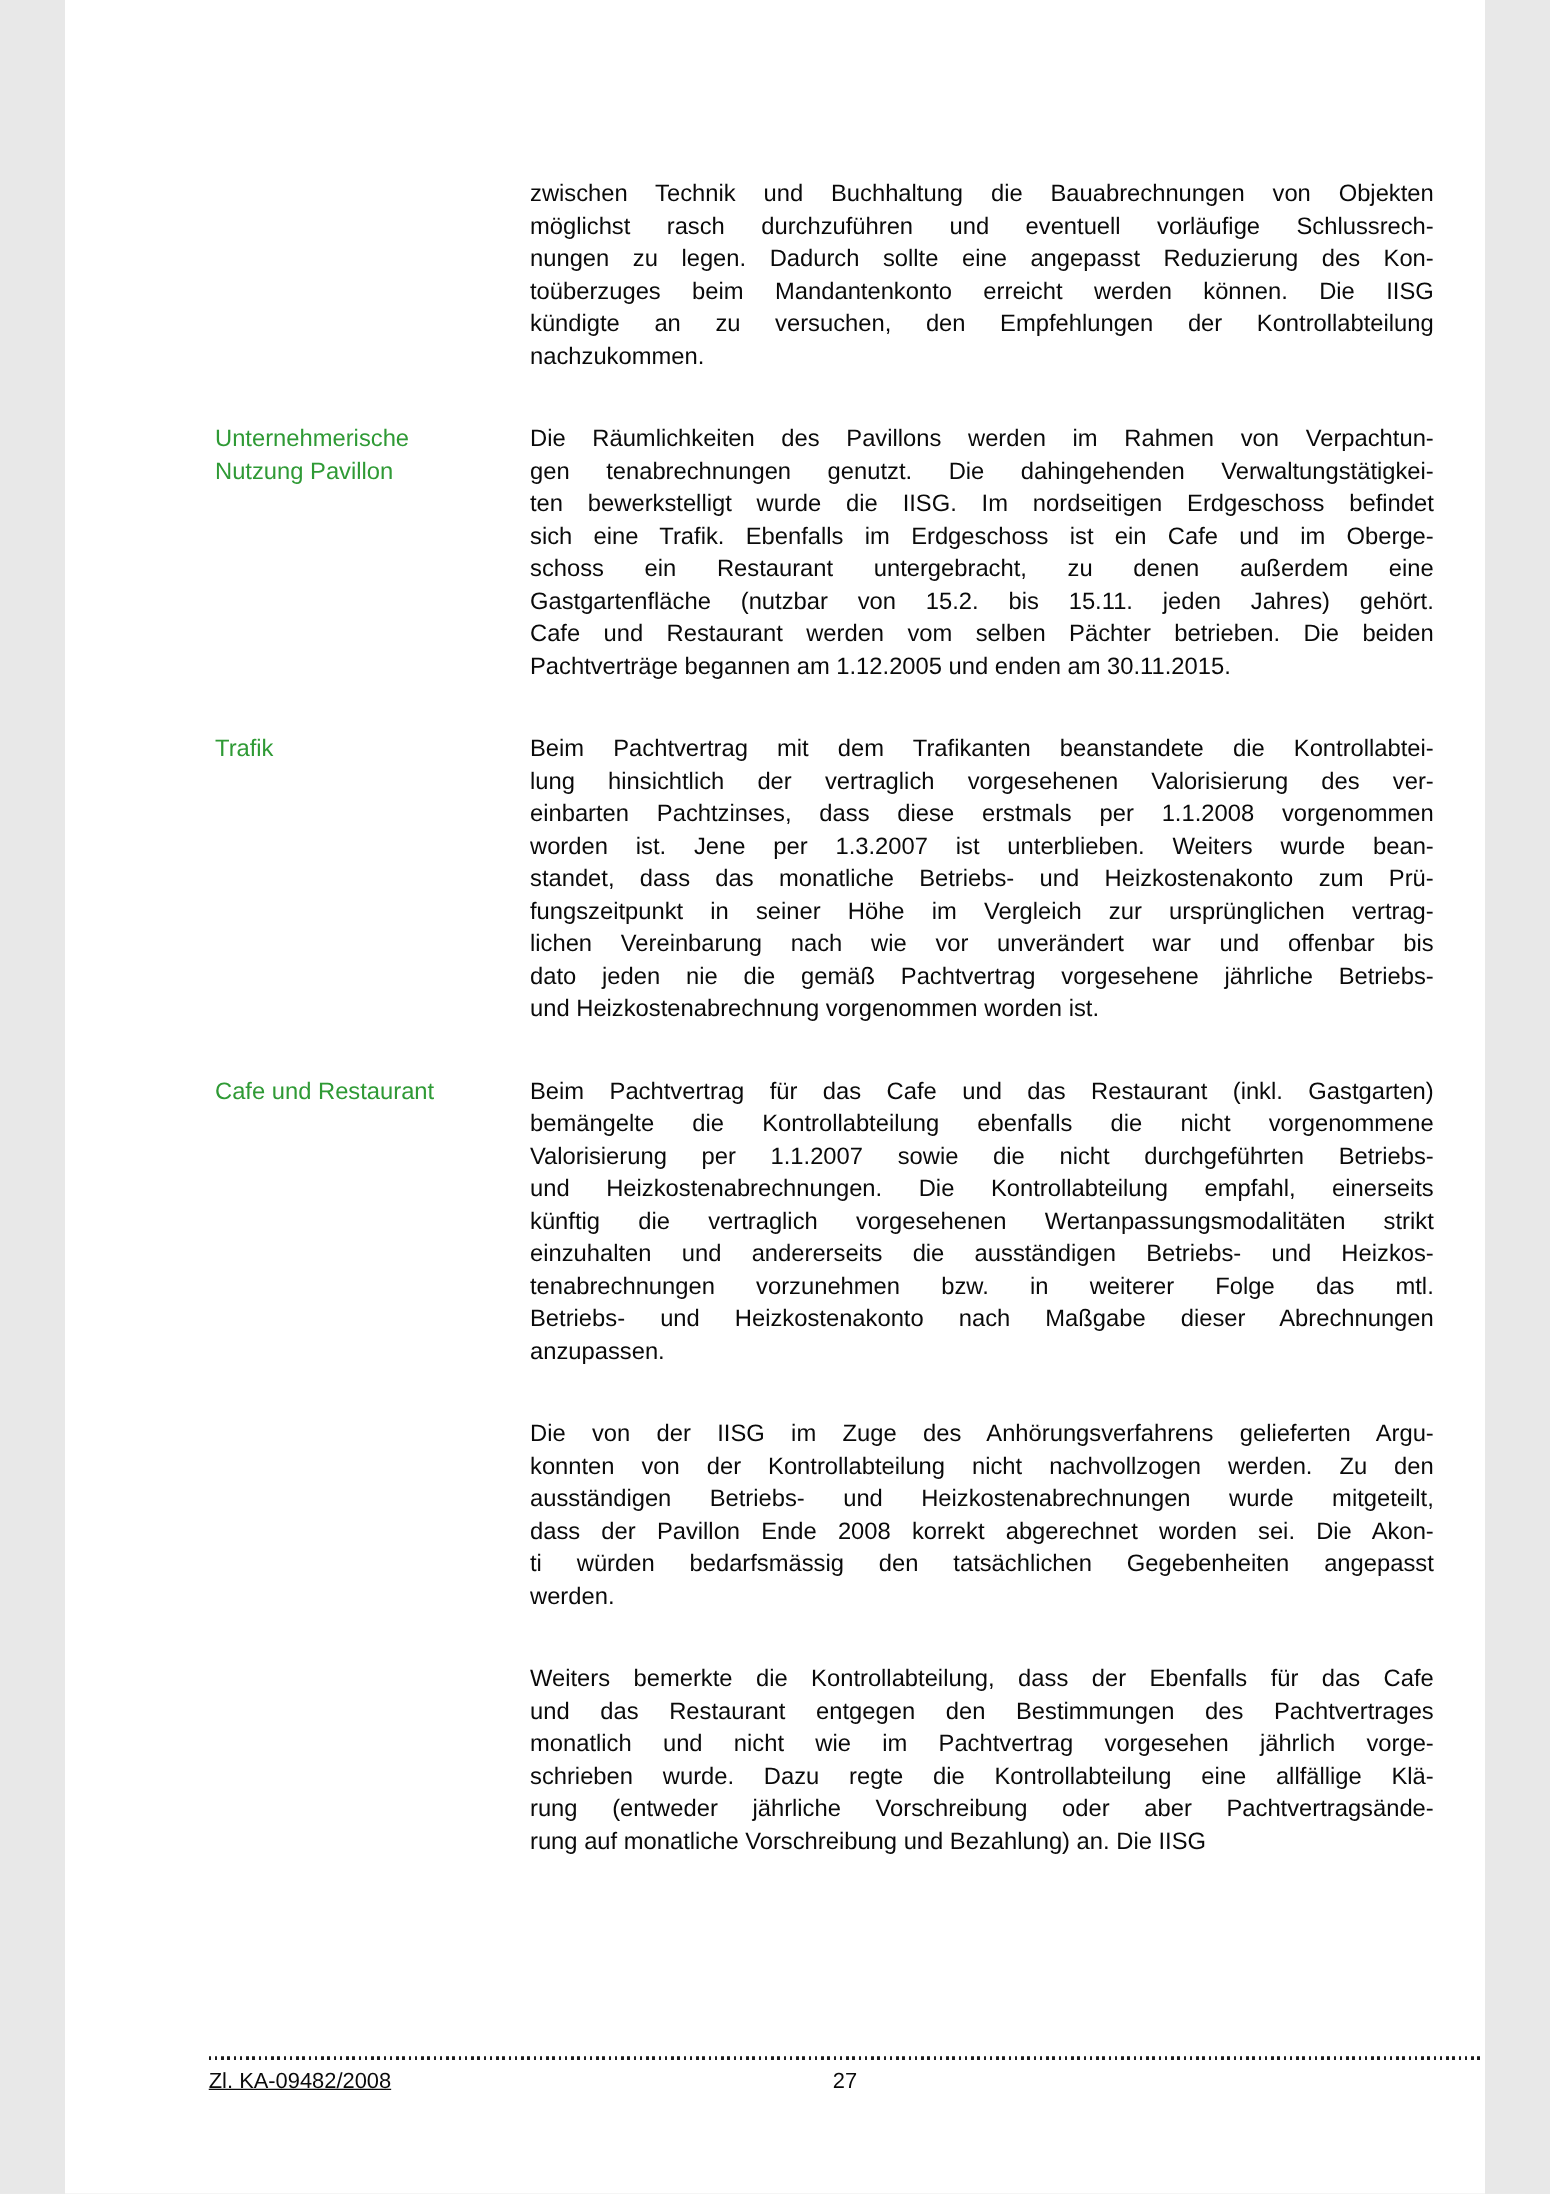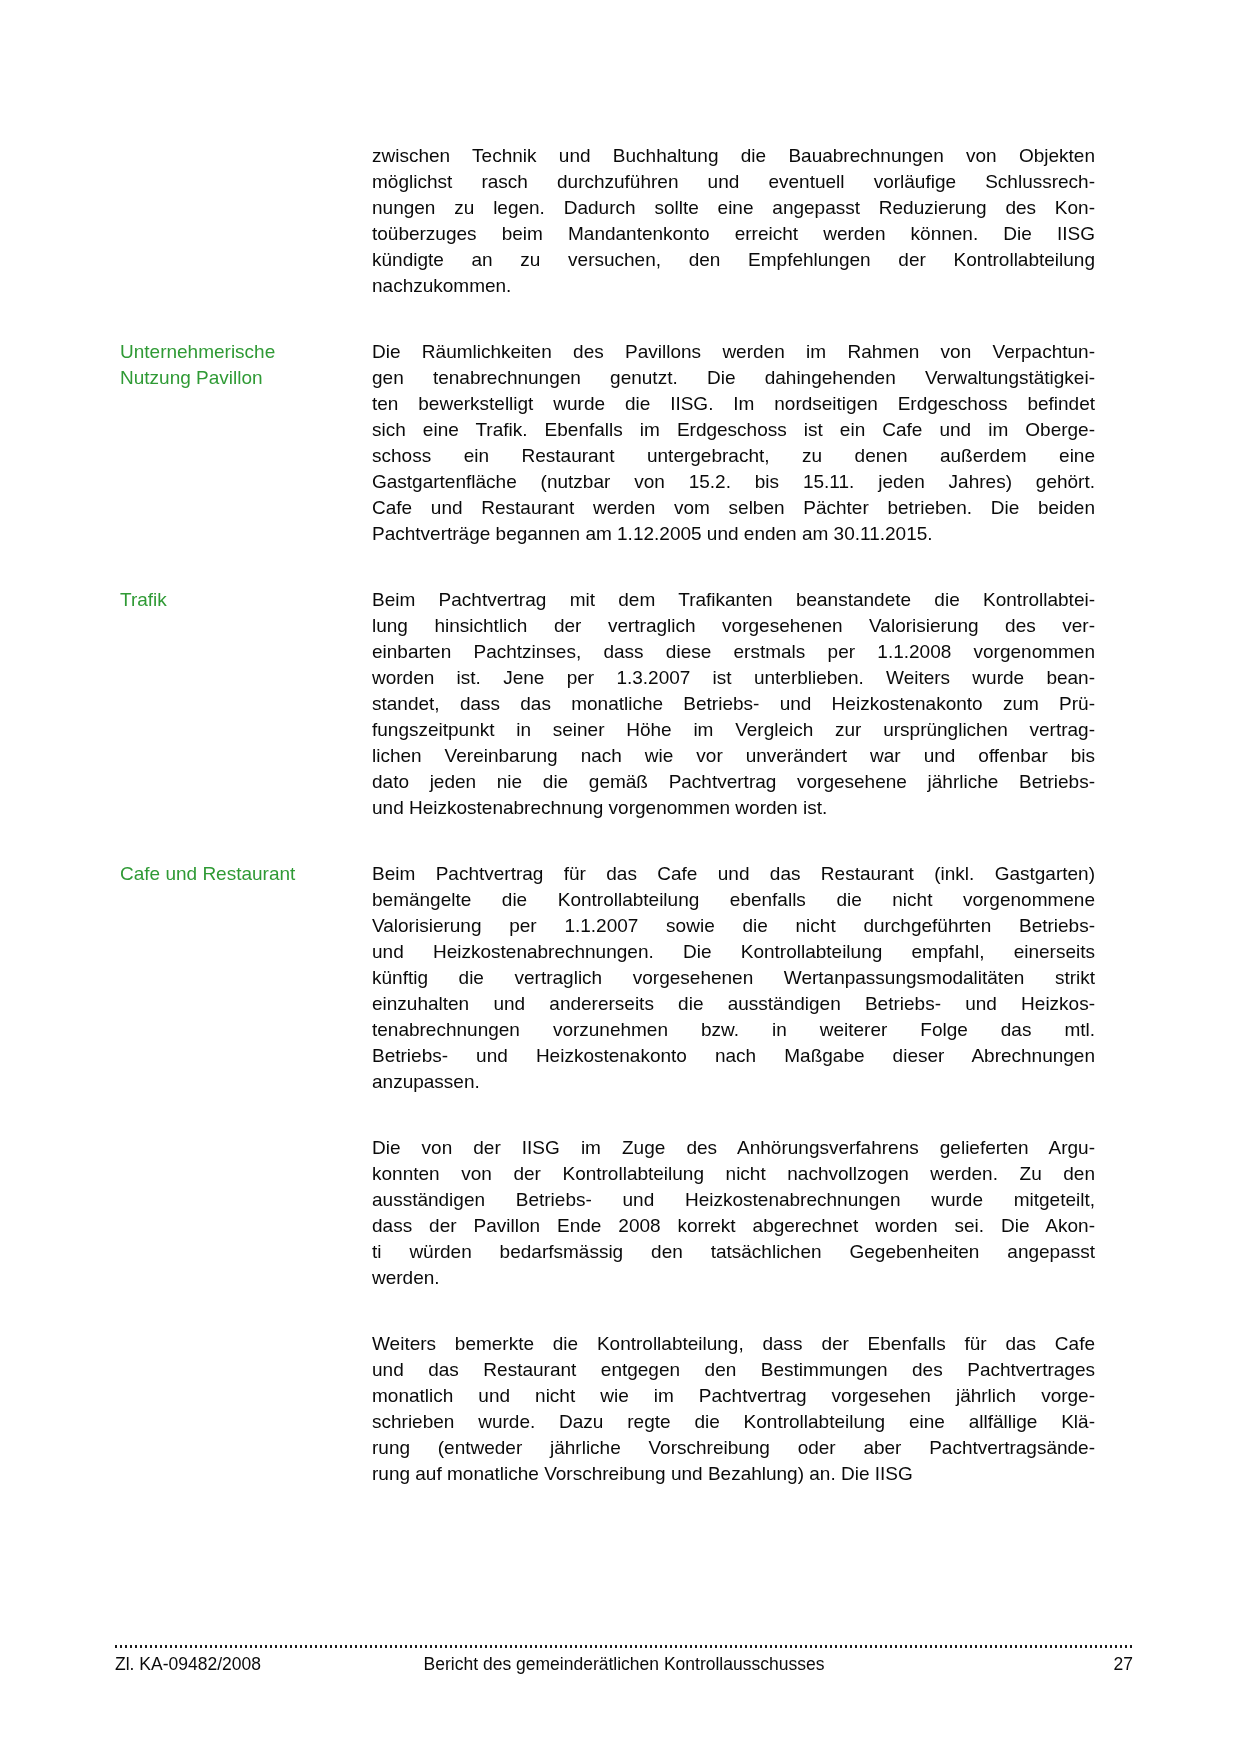--- a/index.html
+++ b/index.html
@@ -1,18 +1,18 @@
 <!DOCTYPE html>
 <html style="--label-color: #2f9a35;"><head>
 <meta charset="utf-8">
 <style>
   html,body { margin:0; padding:0; background:#e8e8e8; }
   .page {
     position: relative;
-    width: 1240px;
+    width: 1136px;
     height: 1755px;
     margin: 0 auto;
     background: #ffffff;
     font-family: "Liberation Sans", sans-serif;
     color: #0a0a0a;
     overflow: hidden;
   }
   .content {
     position: absolute;
     top: 143px;
@@ -56,21 +56,21 @@
     margin-bottom: 5px;
   }
   .footer-row {
     display: grid;
     grid-template-columns: 1fr auto 1fr;
     align-items: baseline;
     font-size: 17.5px;
     line-height: 22px;
     color: #0a0a0a;
   }
-  .footer-row .ref   { justify-self: start; }
+  .footer-row .ref   { justify-self: start; text-decoration: underline; }
   .footer-row .title { justify-self: center; }
   .footer-row .pnum  { justify-self: end; }
 </style>
 </head>
 <body>
 
 <div class="page">
   <div class="content">
     <div>
         <div class="section">
@@ -155,17 +155,16 @@
               <div class="tline last">rung auf monatliche Vorschreibung und Bezahlung) an. Die IISG</div>
             </div>
           </div>
         </div>
       </div>
   </div>
   <div class="footer">
     <div class="dotted-line"></div>
     <div class="footer-row">
       <span class="ref">Zl. KA-09482/2008</span>
-      <span class="title">Bericht des gemeinderätlichen Kontrollausschusses</span>
       <span class="pnum">27</span>
     </div>
   </div>
 </div>
 
 </body></html>

